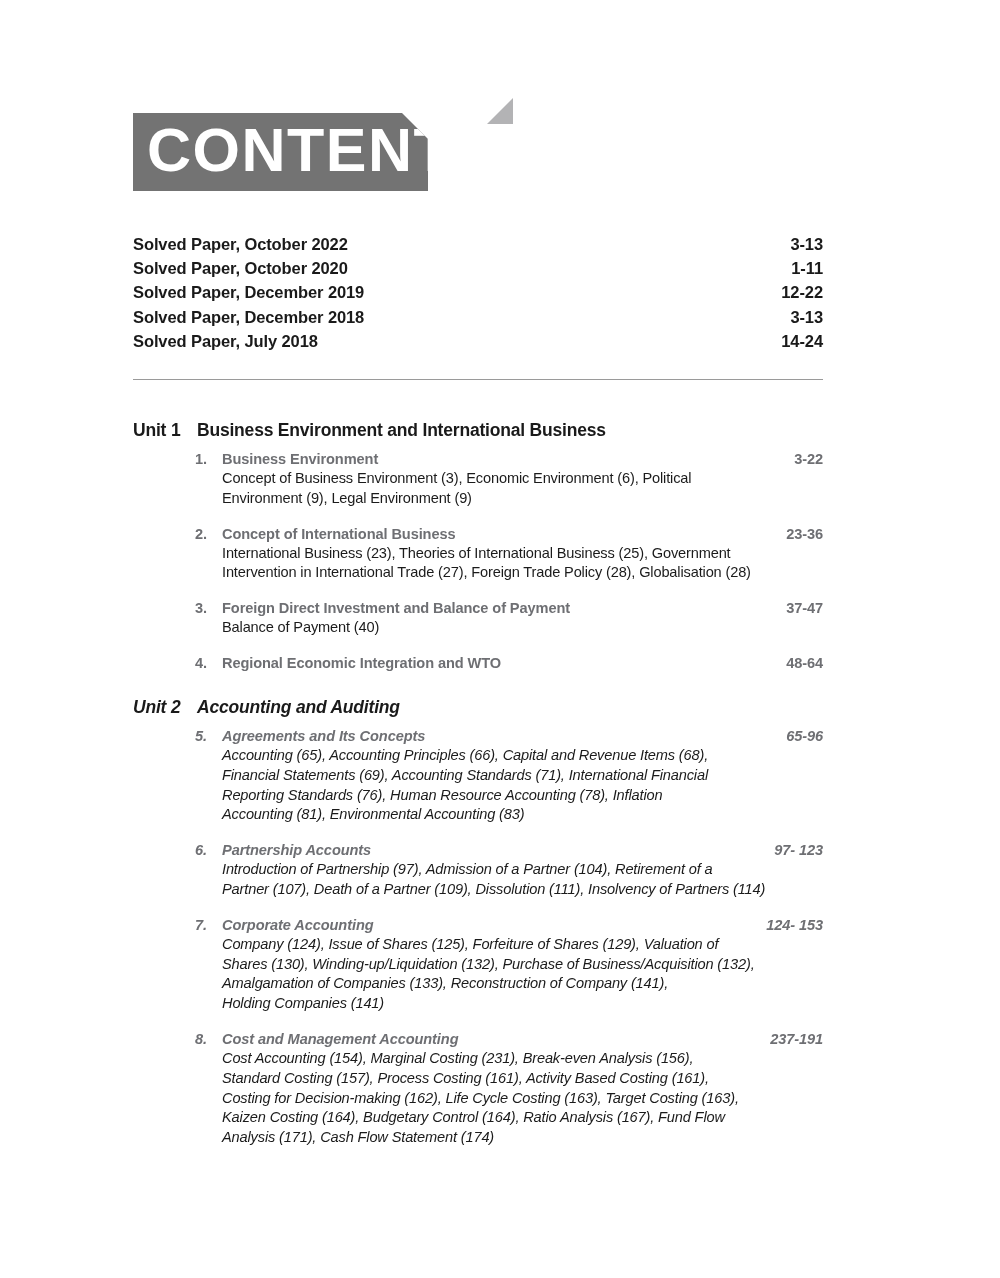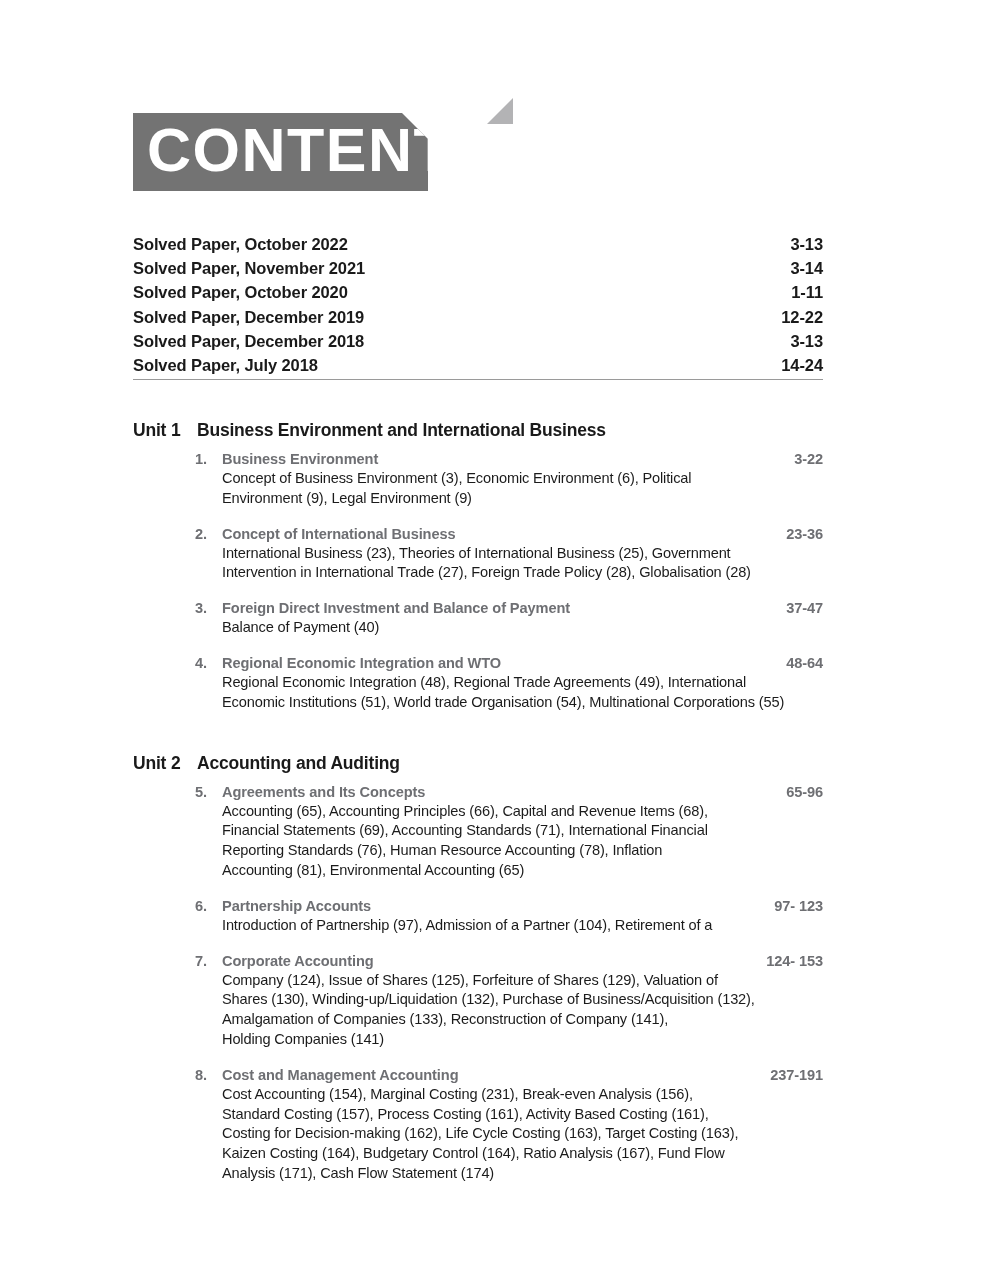--- a/index.html
+++ b/index.html
@@ -144,44 +144,40 @@
   .chapter-desc {
     padding-left: 27px;
     font-size: 14.6px;
     color: #1b1b1b;
     line-height: 19.8px;
     letter-spacing: -0.15px;
     max-width: 580px;
   }
   .chapter-desc .ln { display: block; white-space: nowrap; }
 
-  .unit2 { margin-top: 40px; }
+  .unit2 { margin-top: 26px; font-style: italic; }
 </style>
 </head>
 <body>
 
 <div class="page">
 
   <div class="banner-wrap">
     <div class="banner-fold"></div>
     <div class="banner-box">
       <div class="banner-text">CONTENTS</div>
     </div>
   </div>
 
   <div class="papers">
       <div class="paper-row">
         <span class="paper-title">Solved Paper, October 2022</span>
         <span class="paper-pages">3-13</span>
       </div>
       <div class="paper-row">
-        <span class="paper-title">Solved Paper, November 2021</span>
-        <span class="paper-pages">3-14</span>
-      </div>
-      <div class="paper-row">
         <span class="paper-title">Solved Paper, October 2020</span>
         <span class="paper-pages">1-11</span>
       </div>
       <div class="paper-row">
         <span class="paper-title">Solved Paper, December 2019</span>
         <span class="paper-pages">12-22</span>
       </div>
       <div class="paper-row">
         <span class="paper-title">Solved Paper, December 2018</span>
         <span class="paper-pages">3-13</span>
@@ -231,52 +227,49 @@
           <div class="chapter-desc">
             <span class="ln">Balance of Payment (40)</span>
           </div>
         </div>
         <div class="chapter">
           <div class="chapter-head">
             <span class="chapter-num">4.</span>
             <span class="chapter-title">Regional Economic Integration and WTO</span>
             <span class="chapter-pages">48-64</span>
           </div>
-          <div class="chapter-desc">
-            <span class="ln">Regional Economic Integration (48), Regional Trade Agreements (49), International</span>
-            <span class="ln">Economic Institutions (51), World trade Organisation (54), Multinational Corporations (55)</span>
-          </div>
         </div>
       </div>
       <div class="unit unit2">
         <div class="unit-head">
           <span class="unit-label">Unit 2</span>
           <span class="unit-title">Accounting and Auditing</span>
         </div>
         <div class="chapter">
           <div class="chapter-head">
             <span class="chapter-num">5.</span>
             <span class="chapter-title">Agreements and Its Concepts</span>
             <span class="chapter-pages">65-96</span>
           </div>
           <div class="chapter-desc">
             <span class="ln">Accounting (65), Accounting Principles (66), Capital and Revenue Items (68),</span>
             <span class="ln">Financial Statements (69), Accounting Standards (71), International Financial</span>
             <span class="ln">Reporting Standards (76), Human Resource Accounting (78), Inflation</span>
-            <span class="ln">Accounting (81), Environmental Accounting (65)</span>
+            <span class="ln">Accounting (81), Environmental Accounting (83)</span>
           </div>
         </div>
         <div class="chapter">
           <div class="chapter-head">
             <span class="chapter-num">6.</span>
             <span class="chapter-title">Partnership Accounts</span>
             <span class="chapter-pages">97- 123</span>
           </div>
           <div class="chapter-desc">
             <span class="ln">Introduction of Partnership (97), Admission of a Partner (104), Retirement of a</span>
+            <span class="ln">Partner (107), Death of a Partner (109), Dissolution (111), Insolvency of Partners (114)</span>
           </div>
         </div>
         <div class="chapter">
           <div class="chapter-head">
             <span class="chapter-num">7.</span>
             <span class="chapter-title">Corporate Accounting</span>
             <span class="chapter-pages">124- 153</span>
           </div>
           <div class="chapter-desc">
             <span class="ln">Company (124), Issue of Shares (125), Forfeiture of Shares (129), Valuation of</span>

